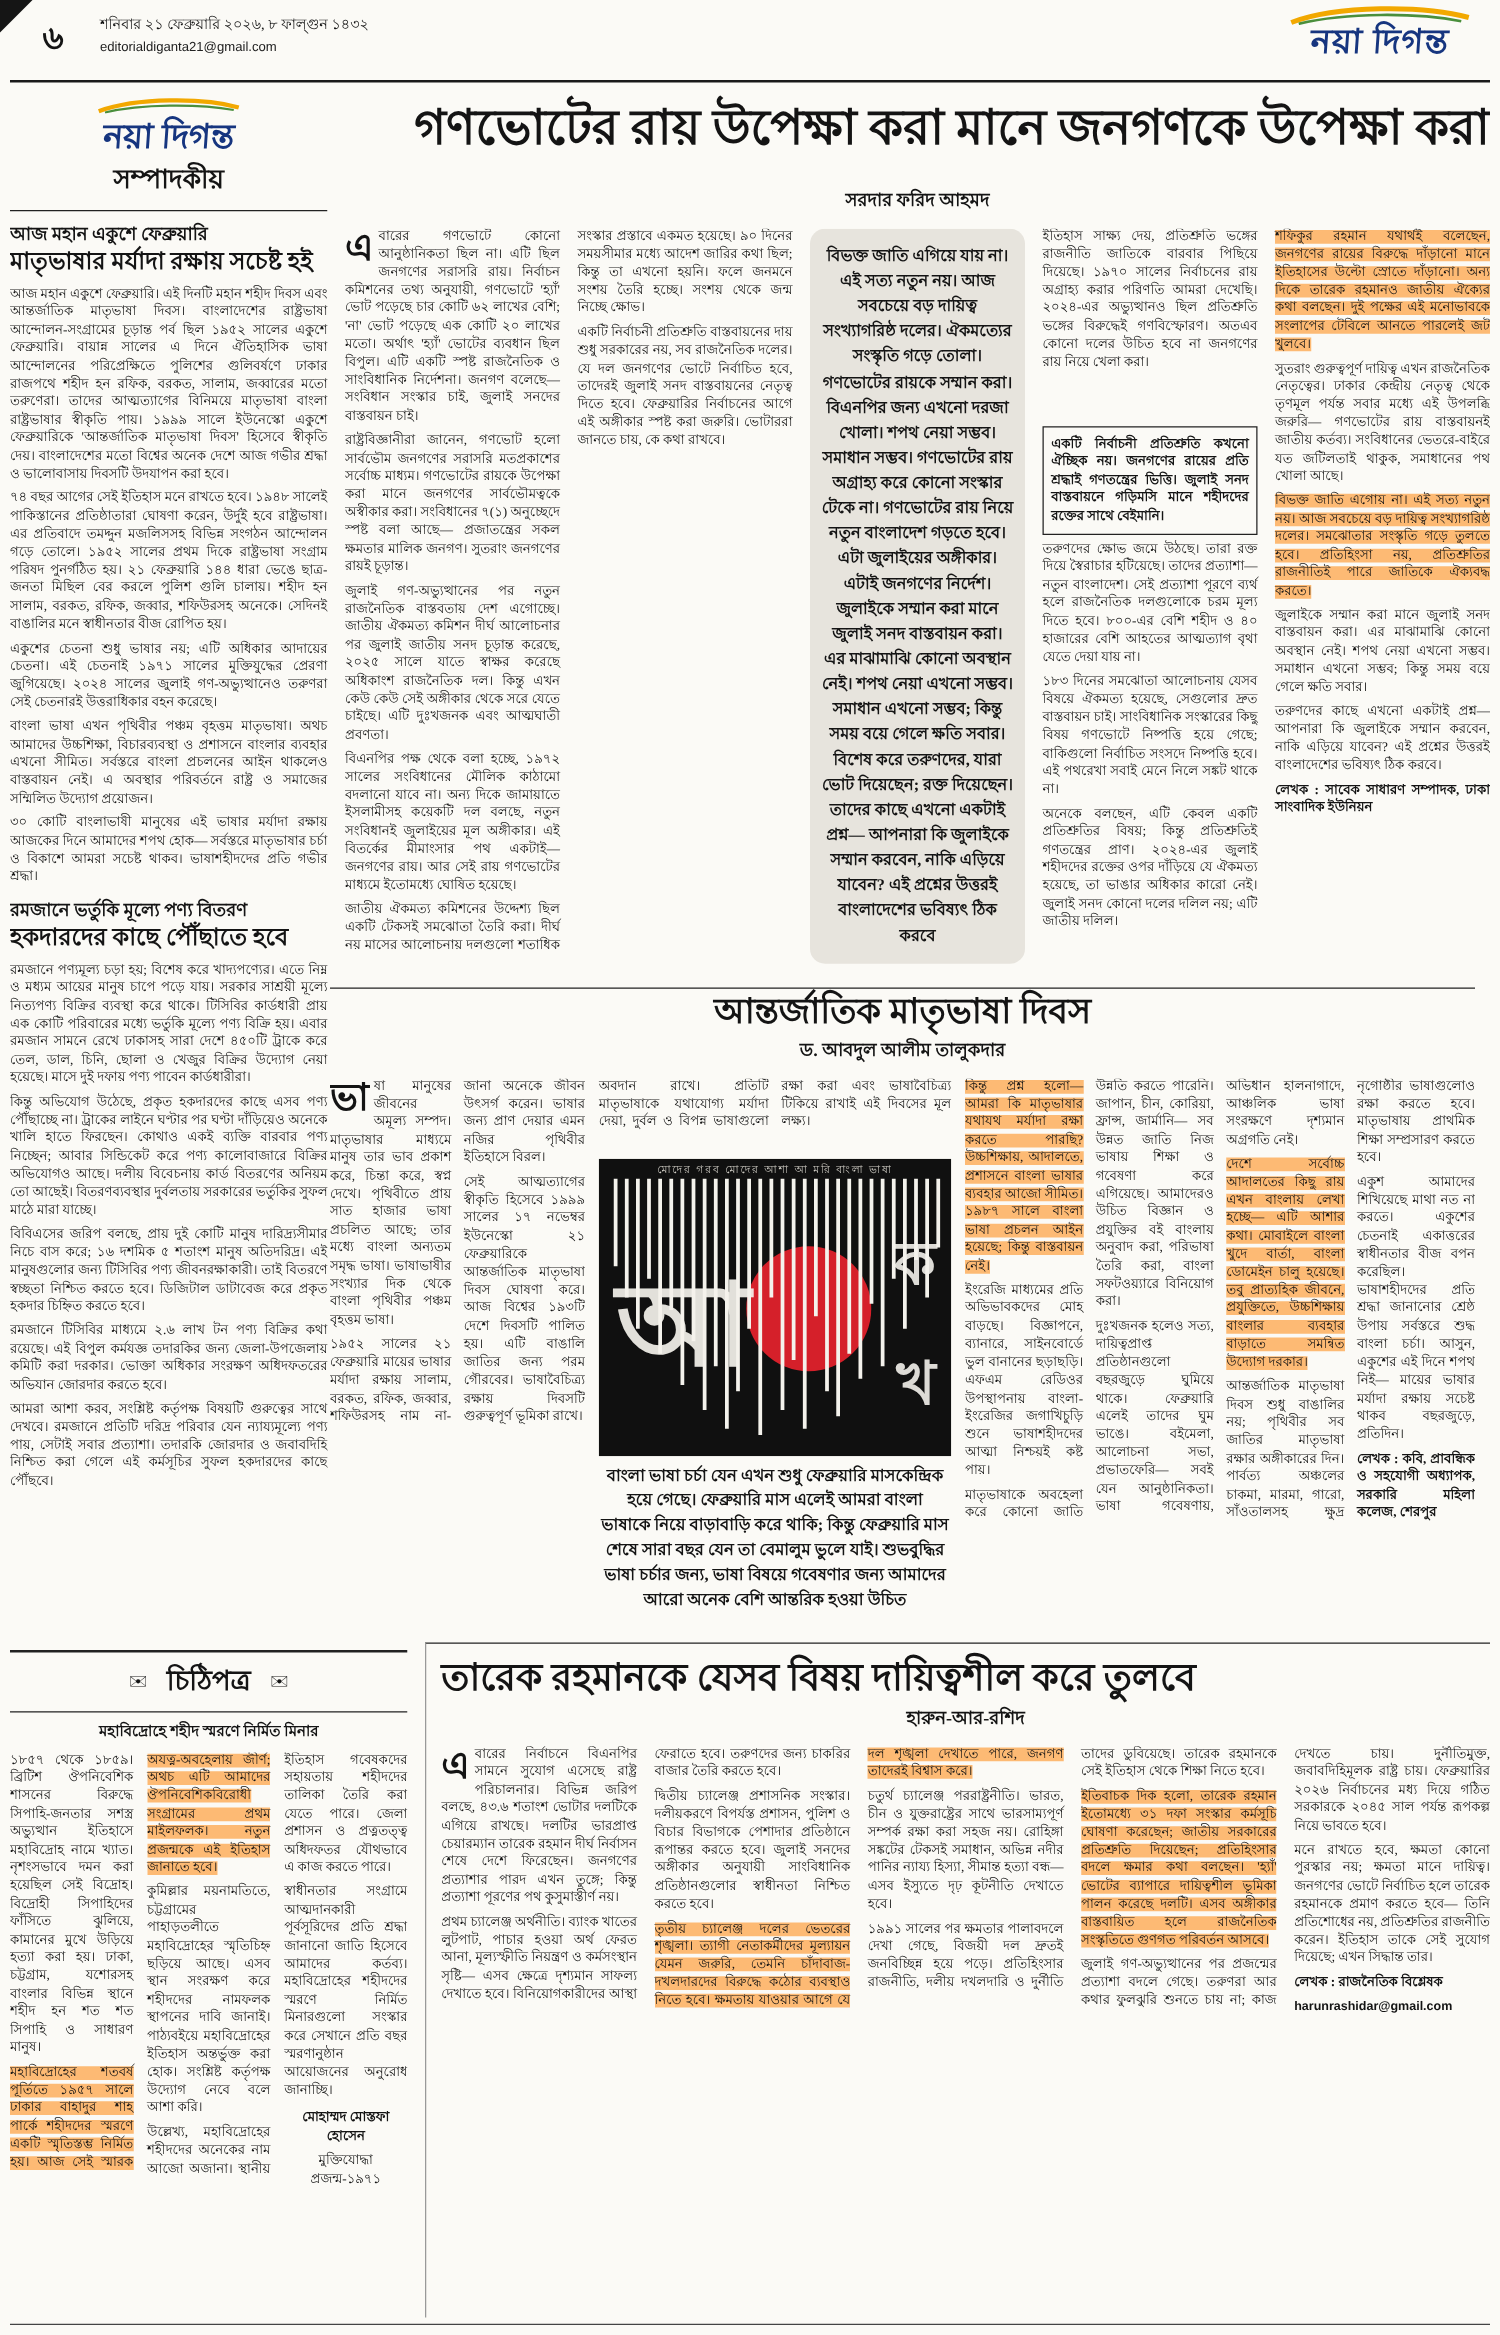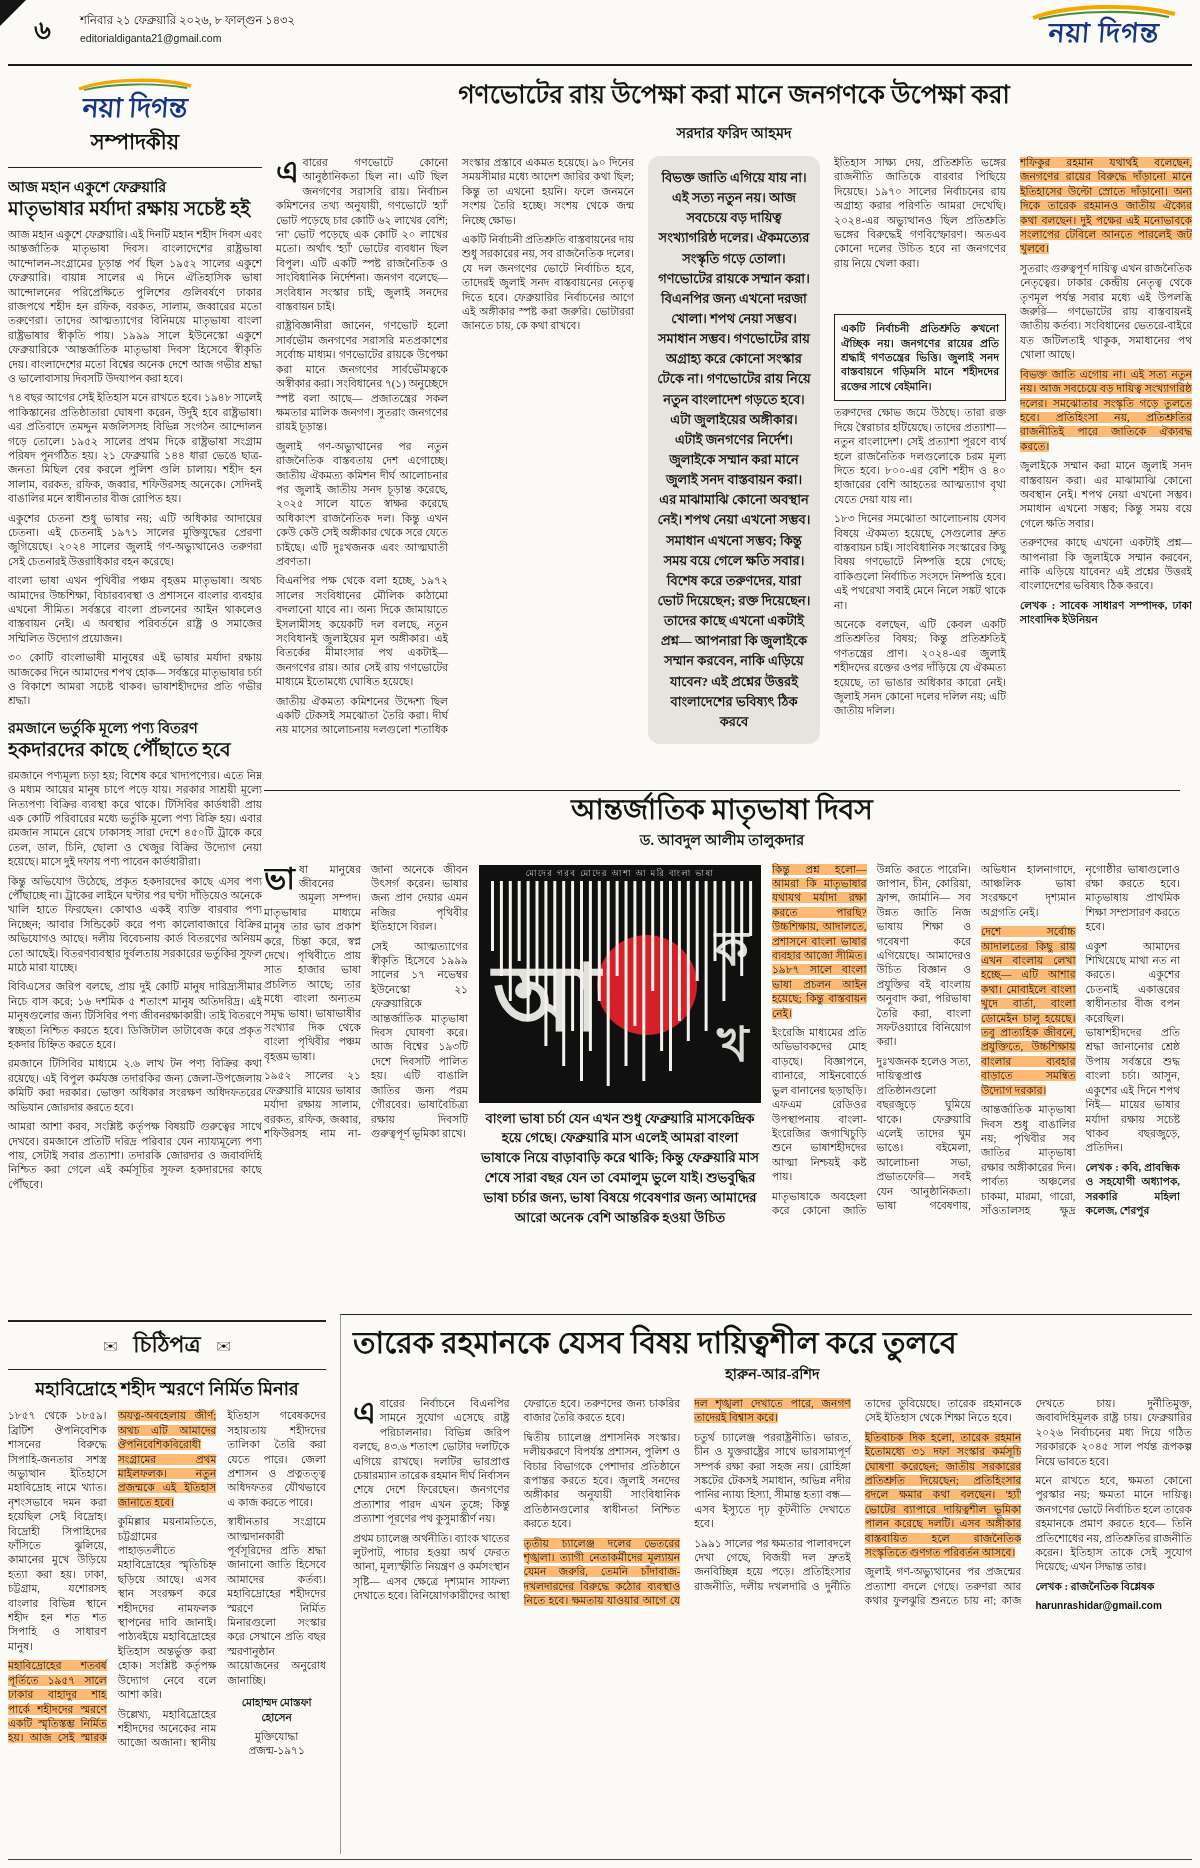--- a/index.html
+++ b/index.html
@@ -35,28 +35,28 @@
   .sb-section { text-align:center; font-size:21px; font-weight:bold; border-bottom:1.5px solid #222; padding:2px 0 6px; margin-bottom:8px; }
   .kicker { font-size:14.5px; font-weight:bold; margin:10px 0 1px; line-height:1.25; }
   .ed-title { font-size:19px; font-weight:bold; line-height:1.25; margin:0 0 7px; }
 
   
   .letters { position:absolute; left:8px; top:1320px; width:318px; height:540px; overflow:hidden; }
   .letters-head { display:flex; align-items:center; justify-content:center; gap:16px;
     border-top:2.5px solid #222; border-bottom:1.5px solid #222; padding:5px 0; }
   .letters-head .env { font-size:20px; line-height:1; }
   .letters-head .lt { font-size:22px; font-weight:bold; }
-  .letter-title { text-align:center; font-size:18px; font-weight:bold; line-height:1.3; margin:8px 6px 8px; }
+  .letter-title { text-align:center; font-size:12px; font-weight:bold; line-height:1.3; margin:8px 6px 8px; }
   .cols3 { column-count:3; column-gap:11px; height:428px; overflow:hidden; }
   .sig-name { font-weight:bold; text-align:center; margin-top:8px; }
   .sig-org { text-align:center; }
 
   
   .article1 { position:absolute; left:276px; top:76px; width:916px; height:706px; overflow:hidden; }
-  .headline-1 { text-align:center; font-size:25px; font-weight:bold; line-height:1.2; margin:4px 0 12px; }
+  .headline-1 { text-align:right; font-size:39px; font-weight:bold; line-height:1.2; margin:4px 0 22px; }
   .cols5 { column-count:5; column-gap:14px; overflow:hidden; }
   .article1 .cols5 { height:608px; }
   .pullquote1 { background:#e7e4dd; padding:12px 9px; font-size:13px; font-weight:bold; text-align:center;
     line-height:1.55; break-inside:avoid; margin:3px 0 8px;border-radius:12px; }
 
   
   .article2 { position:absolute; left:264px; top:790px; width:916px; height:518px; overflow:hidden;
     border-top:1.5px solid #222; padding-top:0; }
   .headline-2 { text-align:center; font-size:28px; font-weight:bold; line-height:1.2; margin:2px 0 2px; }
   .zones { display:flex; justify-content:space-between; }
@@ -183,20 +183,23 @@
   <section class="article2">
     <h2 class="headline-2">আন্তর্জাতিক মাতৃভাষা দিবস</h2>
     <div class="byline">ড. আবদুল আলীম তালুকদার</div>
     <div class="zones">
       <div class="zoneL">
           <p class="para"><span class="dropcap">ভা</span>ষা মানুষের জীবনের অমূল্য সম্পদ। মাতৃভাষার মাধ্যমে মানুষ তার ভাব প্রকাশ করে, চিন্তা করে, স্বপ্ন দেখে। পৃথিবীতে প্রায় সাত হাজার ভাষা প্রচলিত আছে; তার মধ্যে বাংলা অন্যতম সমৃদ্ধ ভাষা। ভাষাভাষীর সংখ্যার দিক থেকে বাংলা পৃথিবীর পঞ্চম বৃহত্তম ভাষা।</p>
           <p class="para">১৯৫২ সালের ২১ ফেব্রুয়ারি মায়ের ভাষার মর্যাদা রক্ষায় সালাম, বরকত, রফিক, জব্বার, শফিউরসহ নাম না-জানা অনেকে জীবন উৎসর্গ করেন। ভাষার জন্য প্রাণ দেয়ার এমন নজির পৃথিবীর ইতিহাসে বিরল।</p>
           <p class="para">সেই আত্মত্যাগের স্বীকৃতি হিসেবে ১৯৯৯ সালের ১৭ নভেম্বর ইউনেস্কো ২১ ফেব্রুয়ারিকে আন্তর্জাতিক মাতৃভাষা দিবস ঘোষণা করে। আজ বিশ্বের ১৯৩টি দেশে দিবসটি পালিত হয়। এটি বাঙালি জাতির জন্য পরম গৌরবের। ভাষাবৈচিত্র্য রক্ষায় দিবসটি গুরুত্বপূর্ণ ভূমিকা রাখে।</p>
         </div>
       <div class="zoneC">
+        <div class="cintro">
+            <p class="para">অবদান রাখে। প্রতিটি মাতৃভাষাকে যথাযোগ্য মর্যাদা দেয়া, দুর্বল ও বিপন্ন ভাষাগুলো রক্ষা করা এবং ভাষাবৈচিত্র্য টিকিয়ে রাখাই এই দিবসের মূল লক্ষ্য।</p>
+          </div>
         <svg class="artfig" viewBox="0 0 282 238">
           <rect x="0" y="0" width="282" height="238" fill="#101010"></rect>
           <text x="141" y="11" text-anchor="middle" font-size="8.5" fill="#cfccc4" letter-spacing="1.5">মোদের গরব মোদের আশা আ মরি বাংলা ভাষা</text>
           <circle cx="168" cy="120" r="50" fill="#d5202a"></circle>
           <g>
               <rect x="12.0" y="16" width="3" height="70" fill="#f4f2ec"></rect>
               <rect x="20.9" y="16" width="3" height="95" fill="#f4f2ec"></rect>
               <rect x="29.8" y="16" width="3" height="120" fill="#f4f2ec"></rect>
               <rect x="38.7" y="16" width="3" height="80" fill="#f4f2ec"></rect>
               <rect x="47.6" y="16" width="3" height="140" fill="#f4f2ec"></rect>

